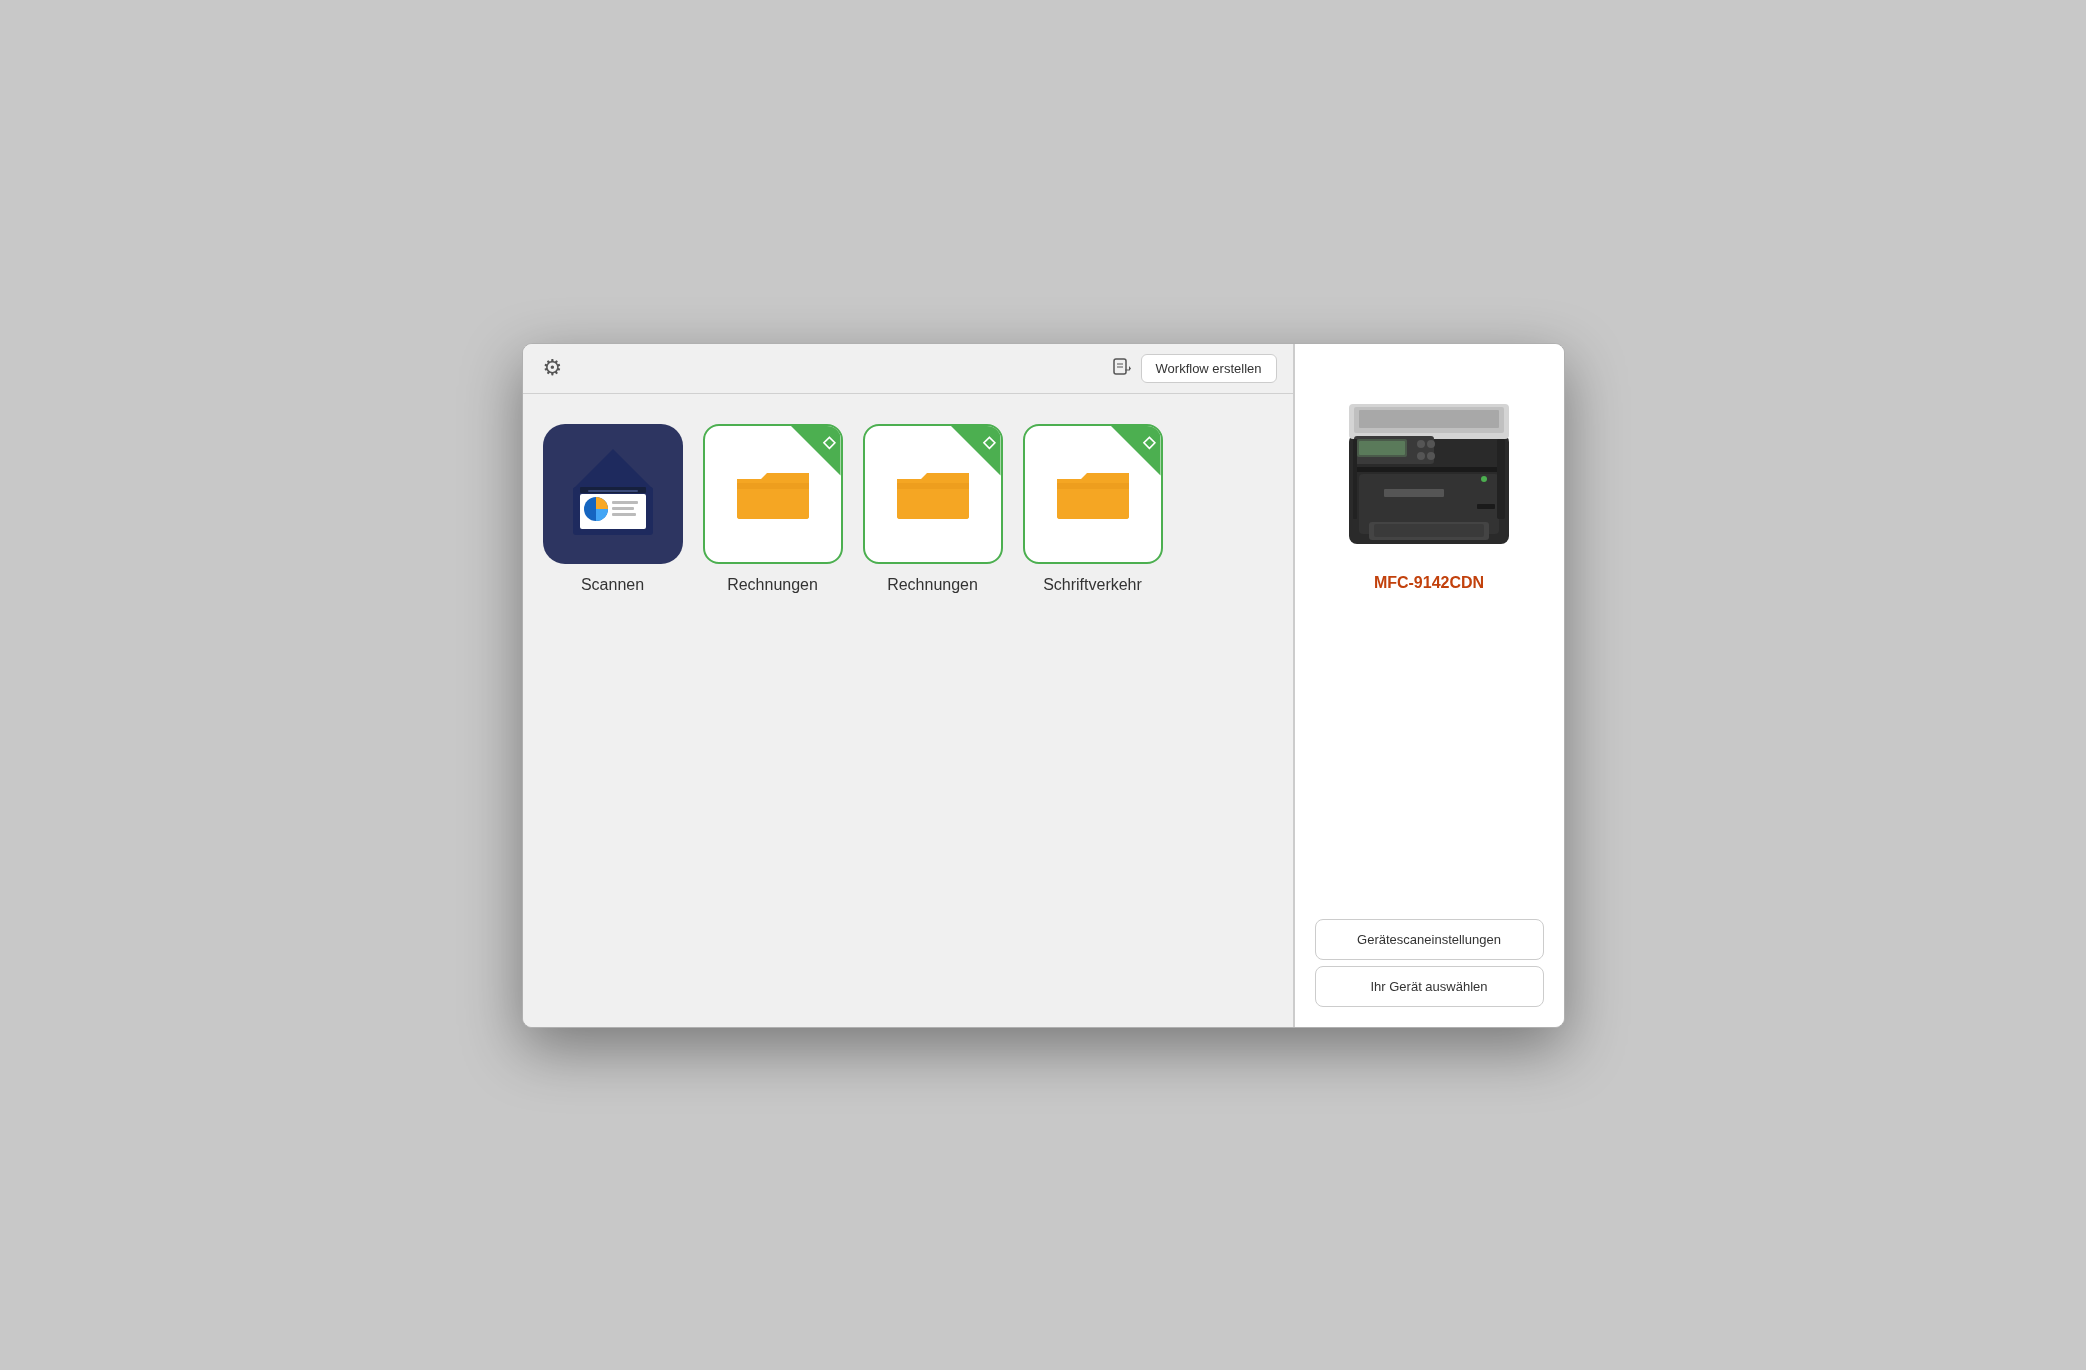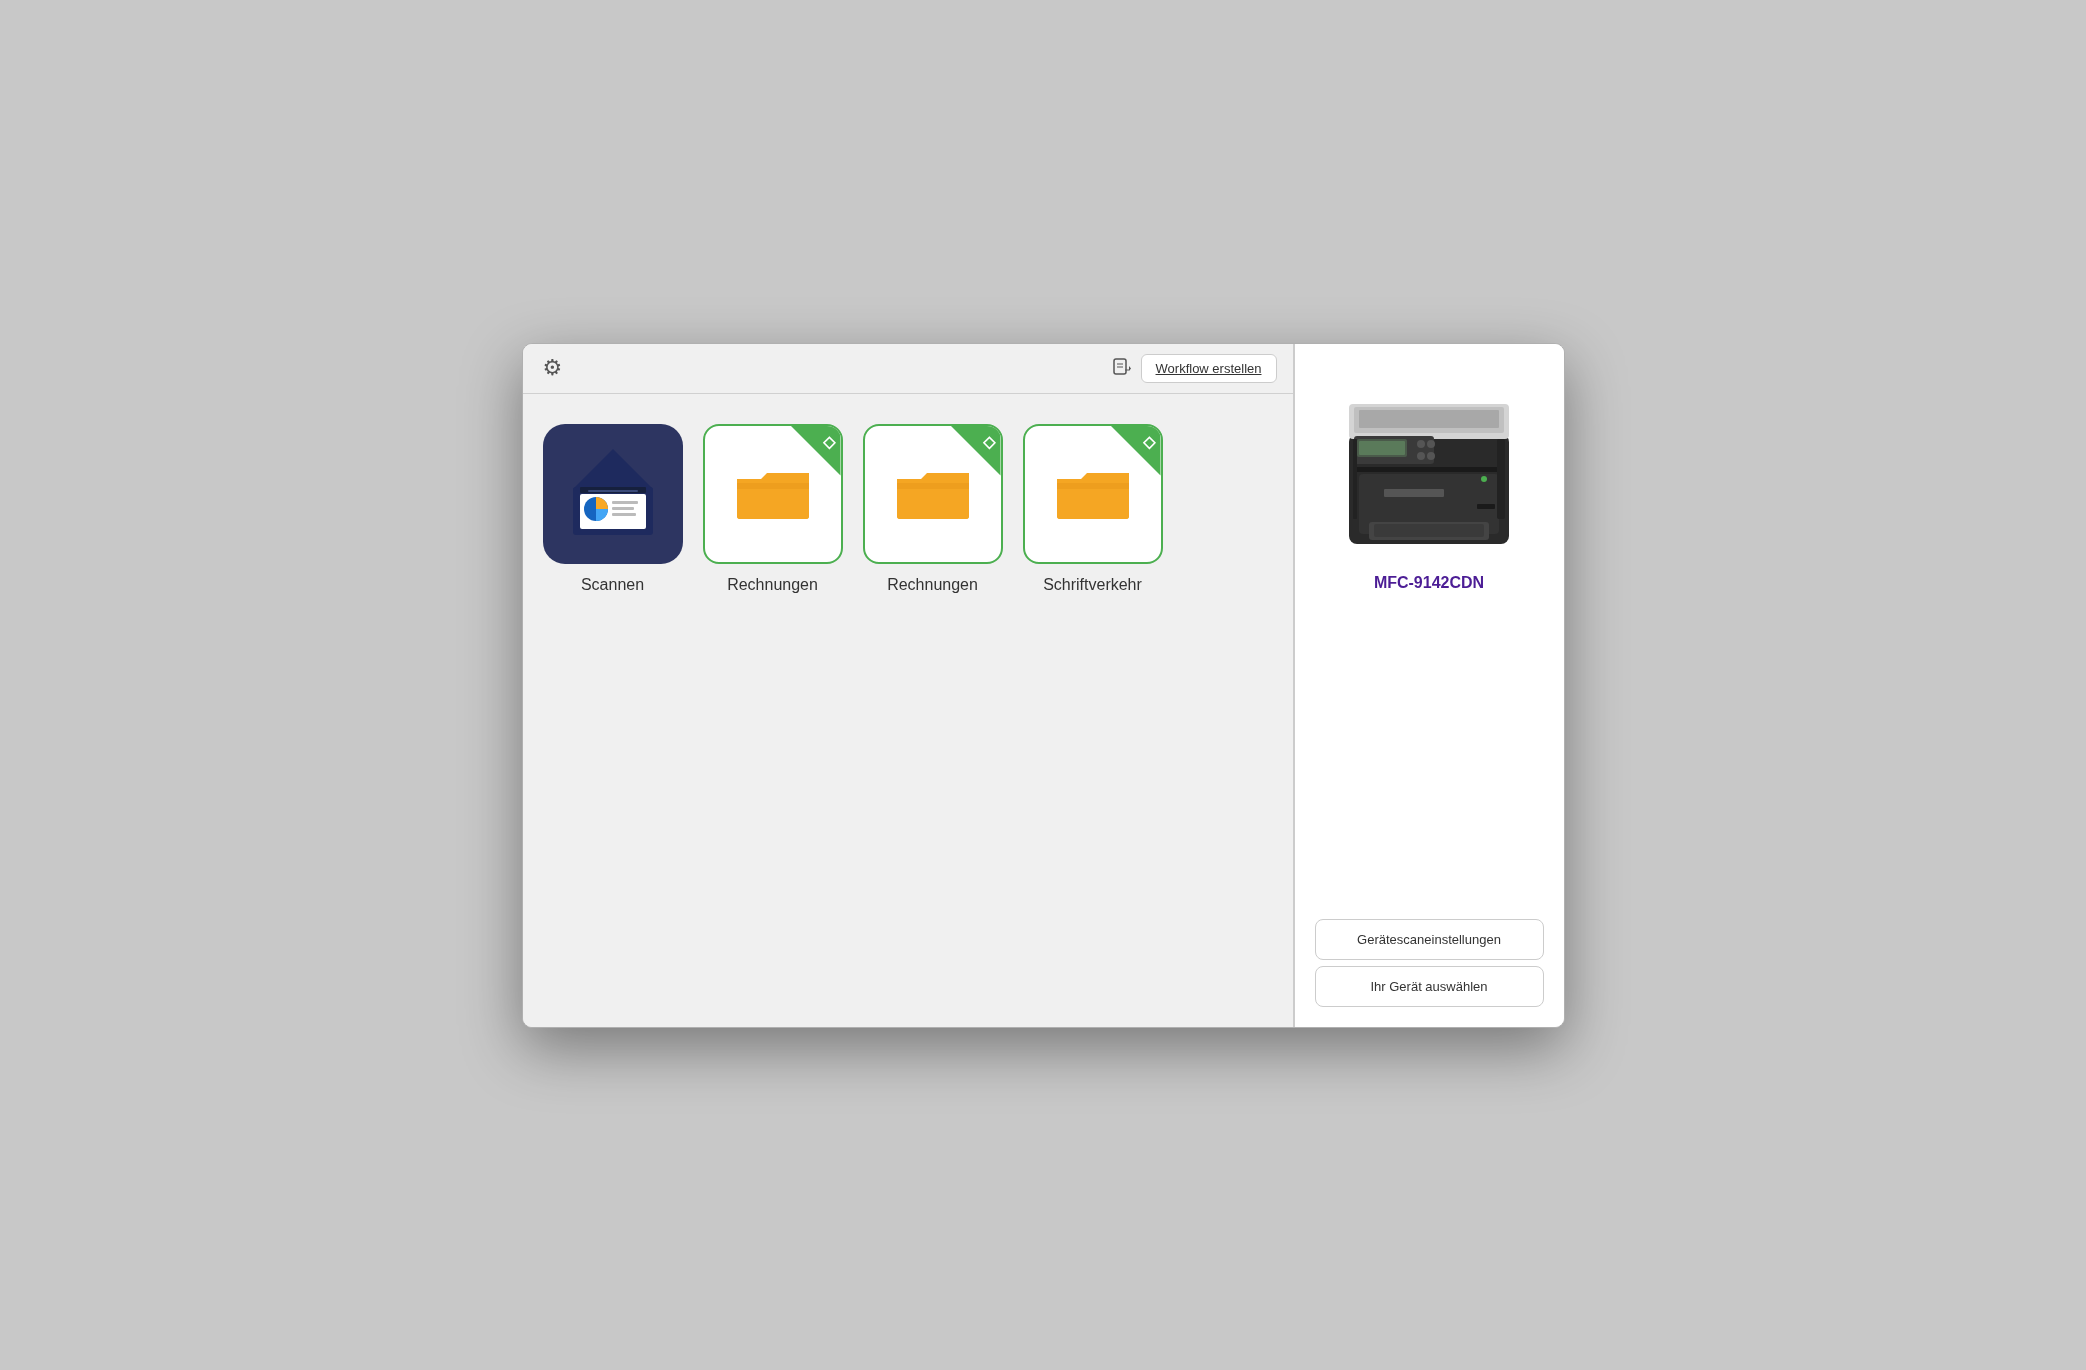--- a/index.html
+++ b/index.html
@@ -107,21 +107,20 @@
     }
 
     .workflow-btn {
       background: white;
       border: 1px solid #ccc;
       border-radius: 6px;
       padding: 6px 14px;
       font-size: 13px;
       cursor: pointer;
       color: #333;
-      text-decoration: underline;
     }
 
     
     .icons-grid {
       display: flex;
       flex-direction: row;
       align-items: flex-start;
       padding: 30px 20px;
       gap: 20px;
     }
@@ -222,21 +221,21 @@
     }
 
     .printer-svg {
       width: 200px;
       height: 180px;
     }
 
     .printer-name {
       font-size: 16px;
       font-weight: 600;
-      color: #4c1d95;
+      color: #c2410c;
       margin-bottom: auto;
       text-align: right;
     }
 
     .right-buttons {
       display: flex;
       flex-direction: column;
       gap: 6px;
       width: 100%;
       margin-top: auto;

